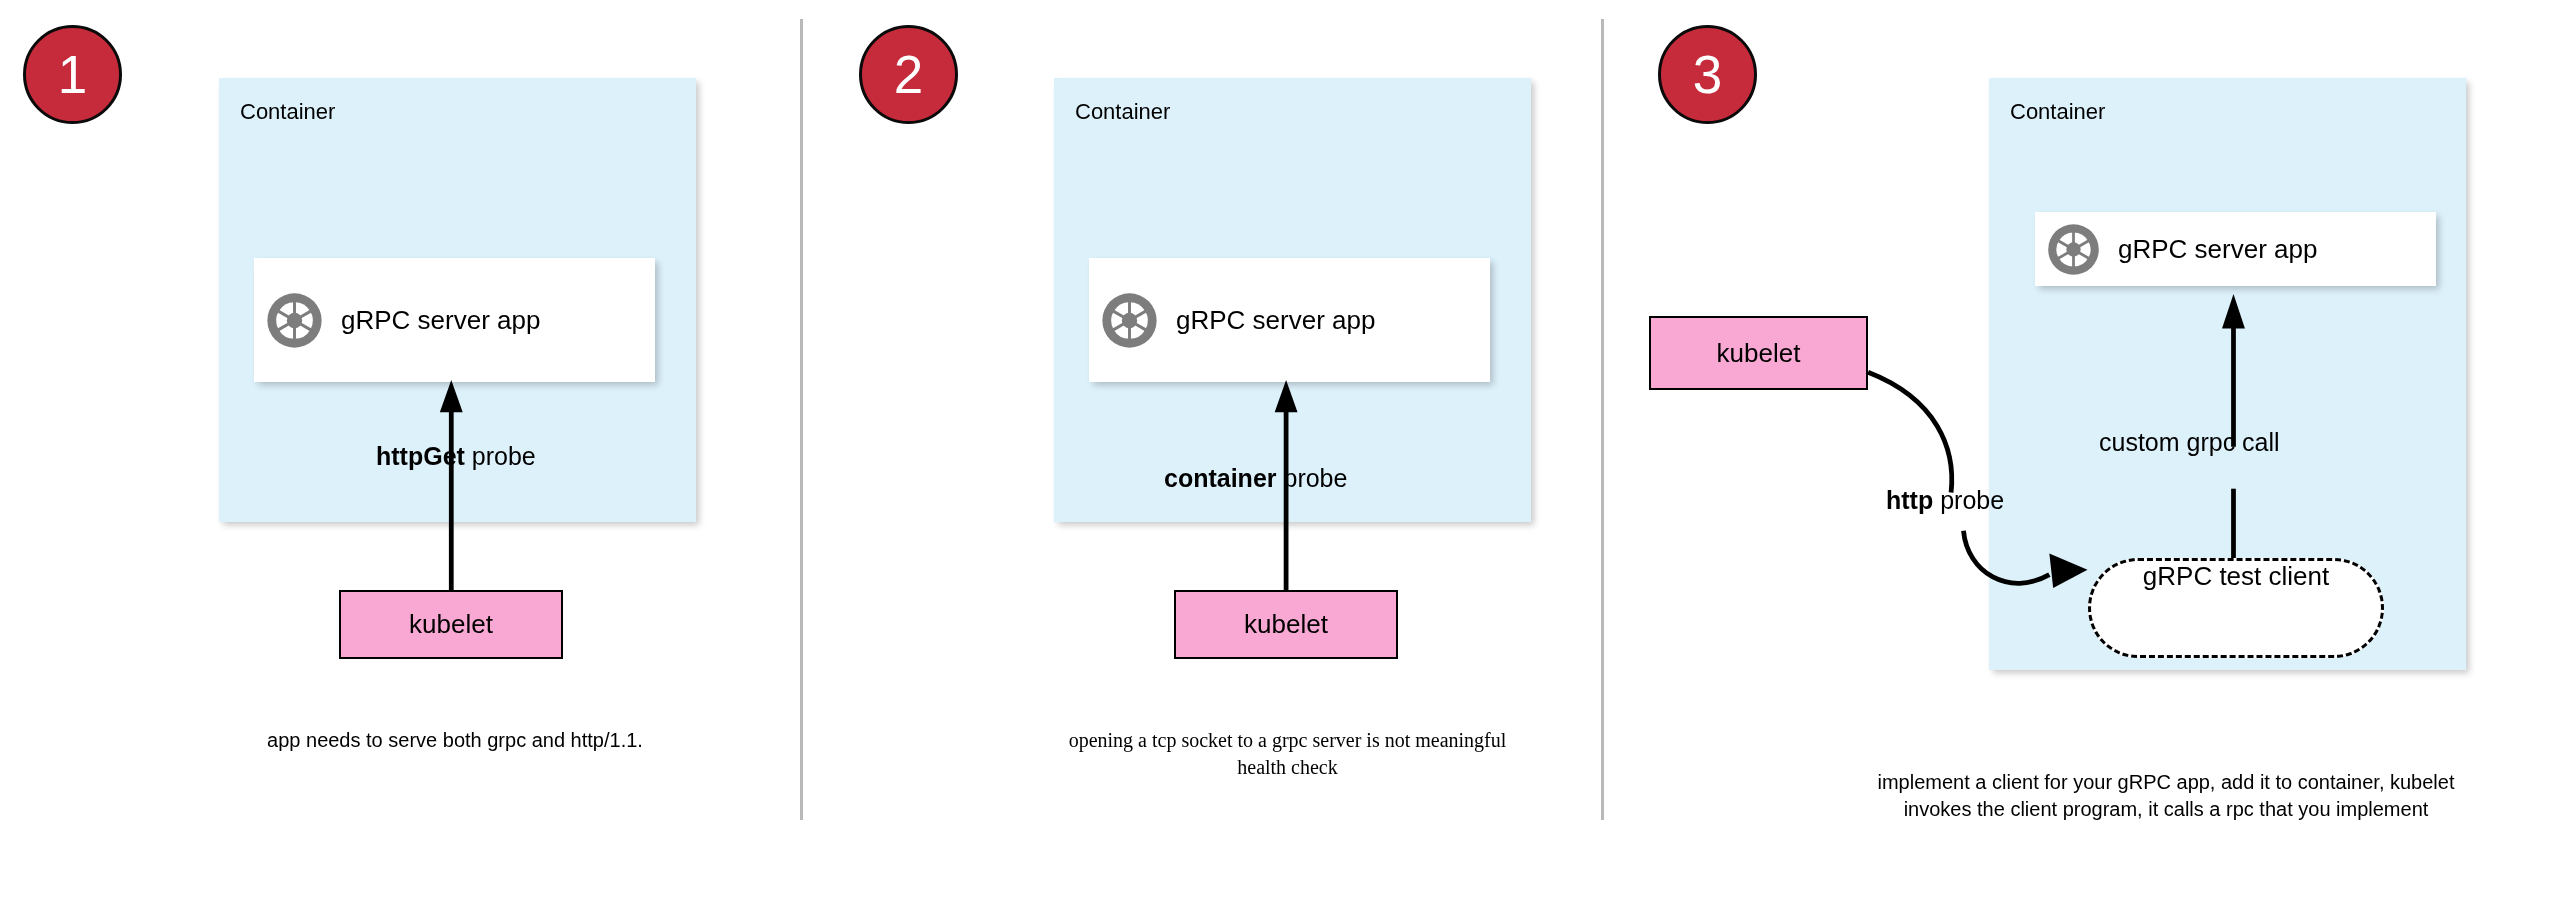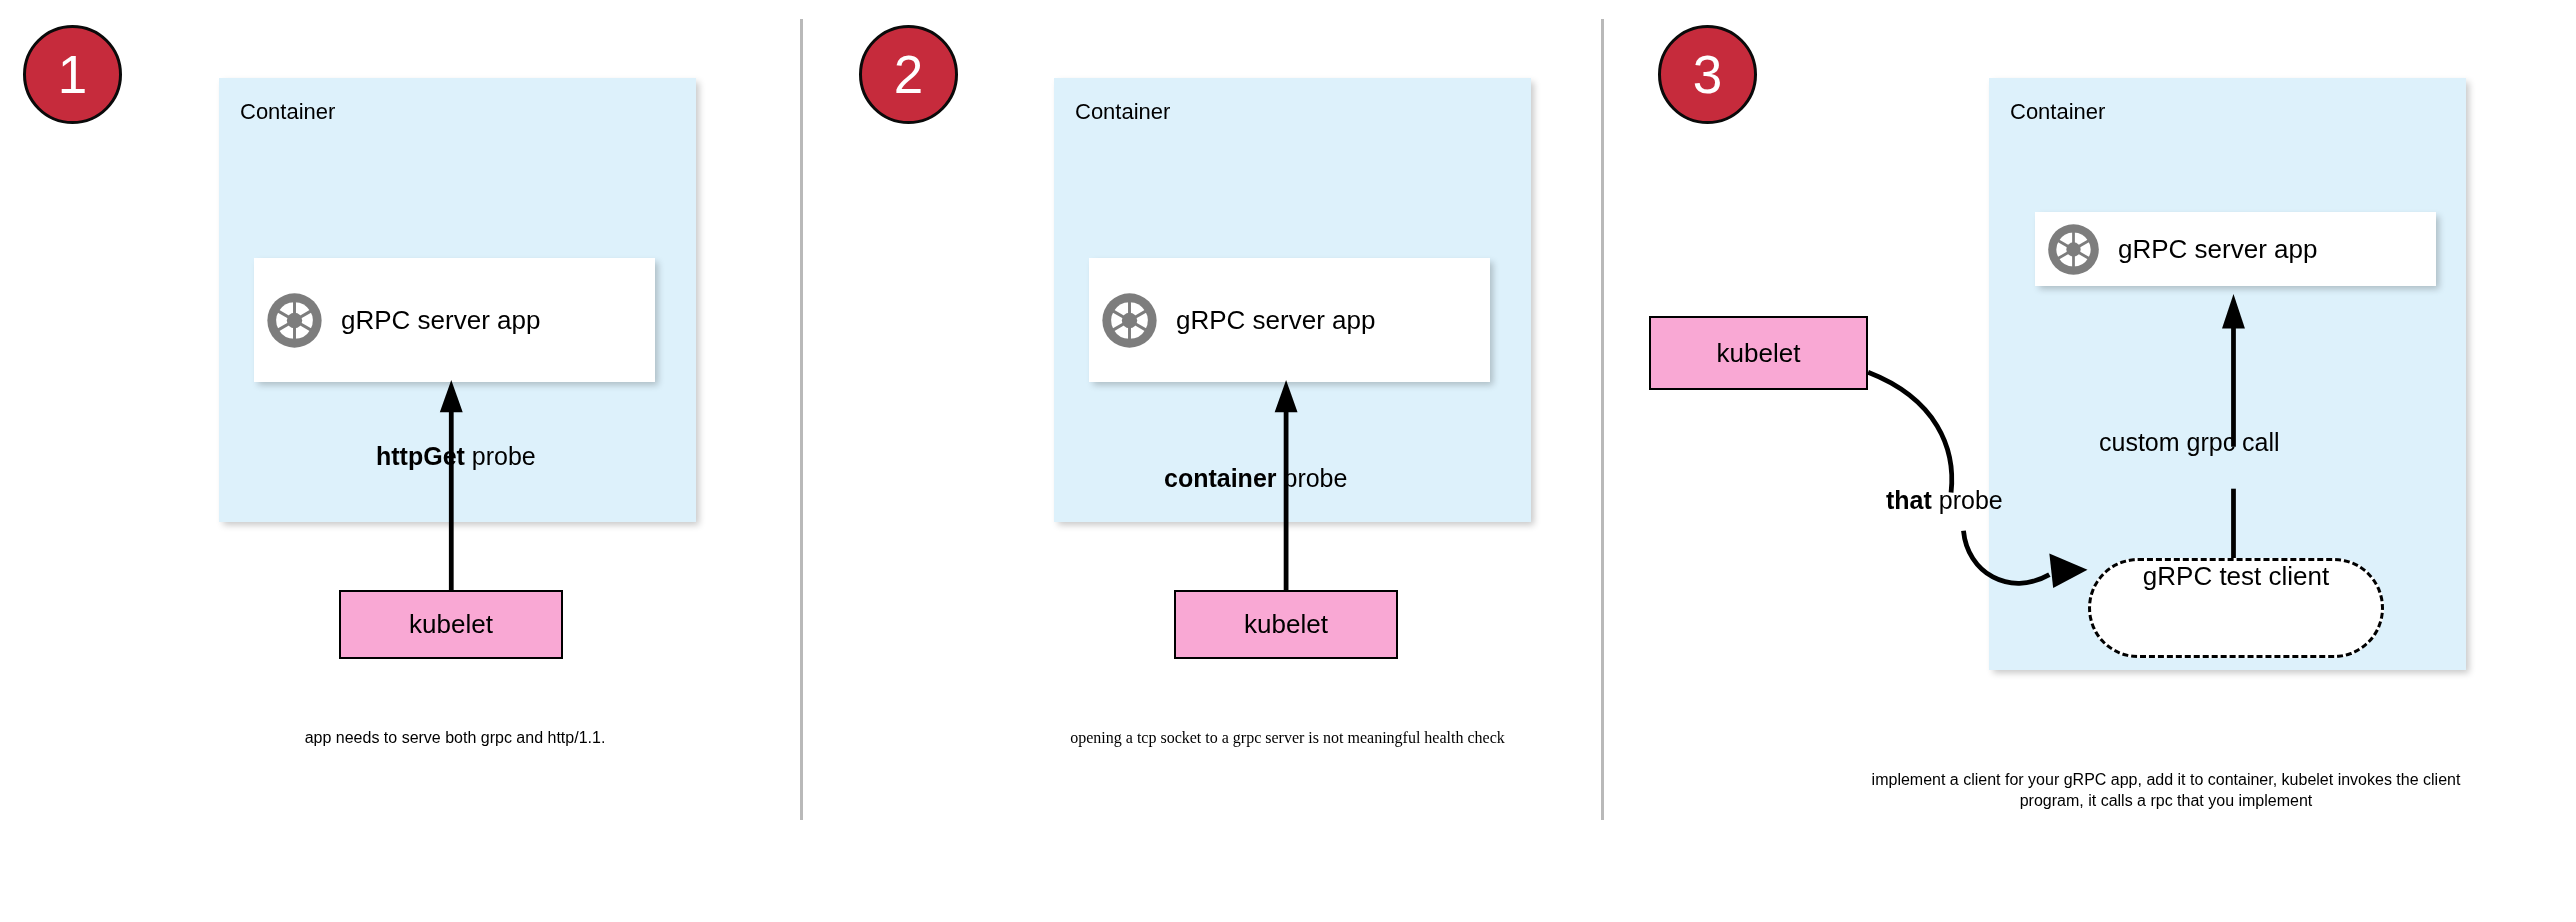--- a/index.html
+++ b/index.html
@@ -127,21 +127,21 @@
   
   .arrow-svg {
     position: absolute;
     overflow: visible;
     pointer-events: none;
   }
 
   
   .caption {
     position: absolute;
-    font-size: 16px;
+    font-size: 20px;
     line-height: 1.33;
     text-align: center;
     color: #000;
   }
 </style>
 </head>
 <body>
 
 <div id="canvas">
 
@@ -283,21 +283,21 @@
       <span class="kubelet-label">kubelet</span>
     </div>
 
     <svg class="arrow-svg" style="left:0px; top:0px; width:2576px; height:923px;" viewBox="0 0 2700 967" width="2576" height="923">
       <path d="M1958 390 C 2030 418, 2050 470, 2045 516" stroke="#000" stroke-width="5" fill="none"></path>
       <path d="M2058 556 C 2062 600, 2106 626, 2148 602" stroke="#000" stroke-width="5" fill="none"></path>
       <polygon points="2188,597 2148,580 2152,616" fill="#000"></polygon>
     </svg>
 
     <div class="edge-label" style="left:1886px; top:488px;">
-      <span class="strong">that</span><span> probe</span>
+      <span class="strong">http</span><span> probe</span>
     </div>
 
     <svg class="arrow-svg" style="left:0px; top:0px; width:2576px; height:923px;" viewBox="0 0 2700 967" width="2576" height="923">
       <line x1="2341" y1="588" x2="2341" y2="512" stroke="#000" stroke-width="5"></line>
       <line x1="2341" y1="468" x2="2341" y2="330" stroke="#000" stroke-width="5"></line>
       <polygon points="2341,308 2329,344 2353,344" fill="#000"></polygon>
     </svg>
 
     <div class="edge-label" style="left:2099px; top:430px;">
       <span>custom grpc call</span>

